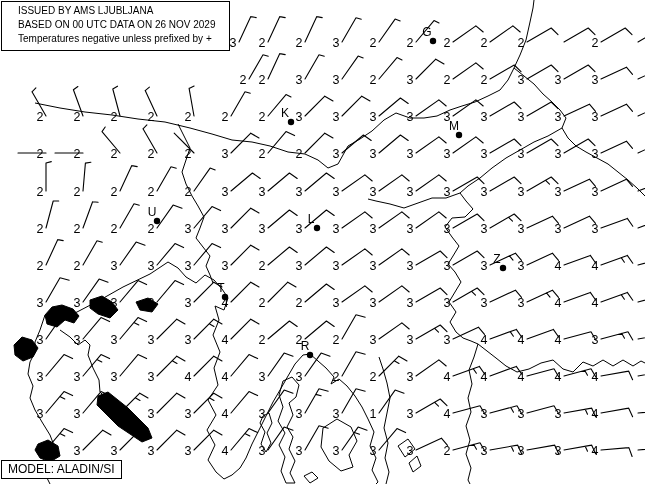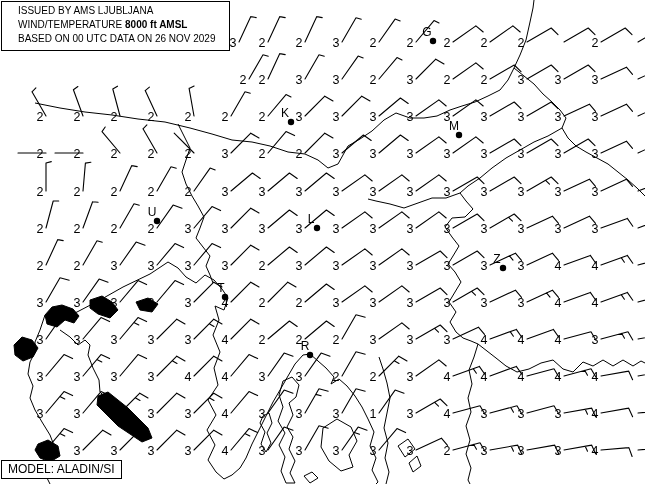--- a/index.html
+++ b/index.html
@@ -428,18 +428,18 @@
       <circle cx="503" cy="268" r="3.2" fill="#000000"></circle>
       <text x="497" y="263" font-size="12" text-anchor="middle" fill="#000000">Z</text>
       <circle cx="225" cy="297" r="3.2" fill="#000000"></circle>
       <text x="221" y="292" font-size="12" text-anchor="middle" fill="#000000">T</text>
       <circle cx="310" cy="355" r="3.2" fill="#000000"></circle>
       <text x="305" y="350" font-size="12" text-anchor="middle" fill="#000000">R</text>
     </svg>
 
   <div class="box hdr">
     <div>ISSUED BY AMS LJUBLJANA</div>
-    <div><span>WIND/TEMPERATURE </span><span class="b">8000 ft AMSL</span></div>
     <div>BASED ON 00 UTC DATA ON 26 NOV 2029</div>
+    <div>Temperatures negative unless prefixed by +</div>
   </div>
 
   <div class="box mdl">MODEL: ALADIN/SI</div>
 </div>
 
 </body></html>

